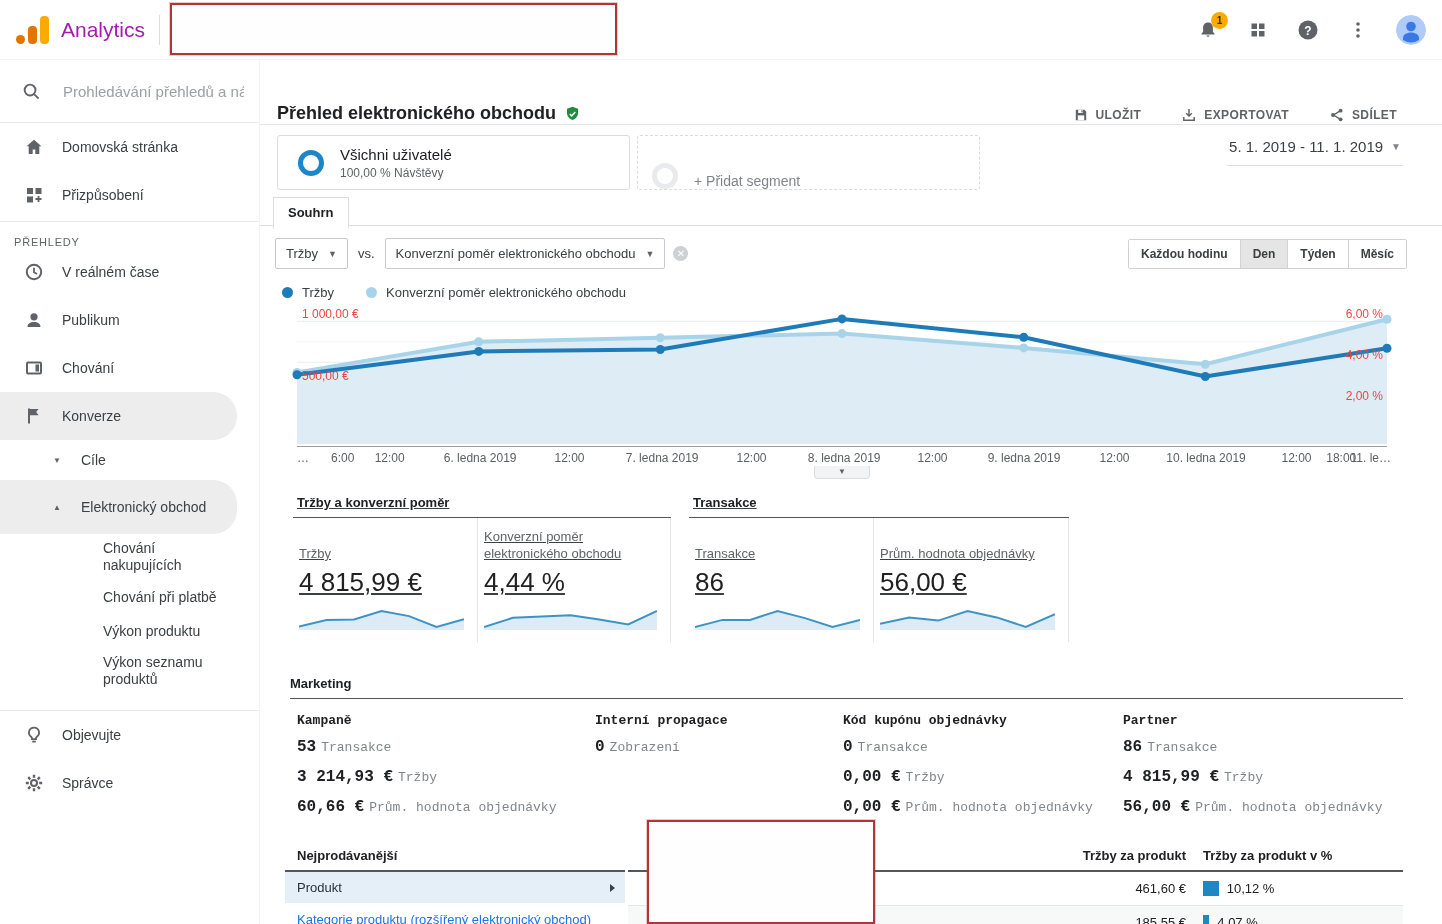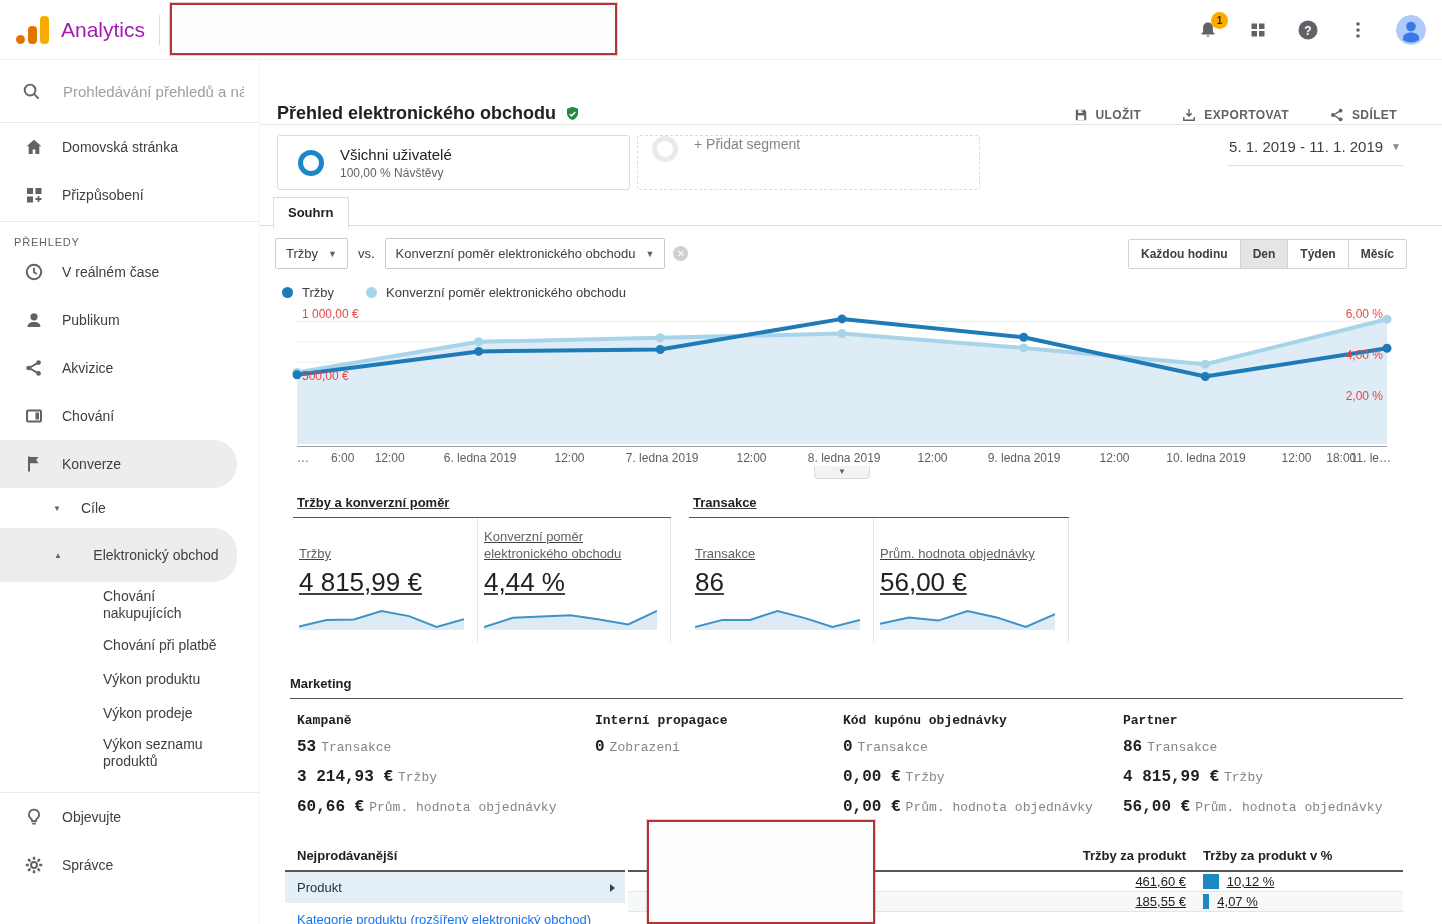--- a/index.html
+++ b/index.html
@@ -32,21 +32,21 @@
   .srch input::placeholder{color:#9aa0a6;}
   .nav-item{height:48px;display:flex;align-items:center;cursor:pointer;flex:0 0 auto;}
   .nav-item .nico{width:20px;height:20px;margin-left:24px;flex:0 0 auto;}
   .nav-item .nlab{margin-left:18px;}
   .nav-sec{border-top:1px solid #e8eaed;margin-top:2px;padding:14px 0 0 14px;font-size:11px;color:#5f6368;
            letter-spacing:.8px;flex:0 0 auto;}
   .pill{background:#ededee;border-radius:0 24px 24px 0;margin-right:22px;}
   .sub1{height:40px;display:flex;align-items:center;cursor:pointer;flex:0 0 auto;}
   .sub1 .tri{width:10px;margin-left:53px;font-size:9px;color:#5f6368;}
   .sub1 .nlab{margin-left:18px;}
-  .sub1.tall{height:54px;text-align:center;}
+  .sub1.tall{height:54px;}
   .sub1 .nlab.wrap{width:150px;line-height:18px;}
   .sub2{min-height:34px;display:flex;align-items:center;padding-left:103px;cursor:pointer;flex:0 0 auto;
         line-height:17px;}
   .sub2.sel{background:#e8f0fe;color:#1a73e8;border-radius:0 16px 16px 0;margin-right:22px;height:30px;min-height:30px;}
   .sub2.two{padding-top:6px;padding-bottom:6px;}
   .sub2 .nlab{width:130px;}
   .side-div{border-top:1px solid #e8eaed;margin-top:16px;flex:0 0 auto;}
   .tri-up::before{content:"▲";font-size:8px;color:#5f6368;}
   .tri-dn::before{content:"▼";font-size:8px;color:#5f6368;}
 
@@ -60,21 +60,21 @@
         letter-spacing:.4px;cursor:pointer;background:none;border:none;font-family:"Liberation Sans",sans-serif;}
 
   .segments-row{height:71px;display:flex;align-items:flex-start;padding:10px 39px 0 17px;}
   .seg-card{width:353px;height:55px;border:1px solid #dadce0;border-radius:3px;display:flex;align-items:center;
             background:#fff;cursor:pointer;}
   .seg-donut{width:26px;height:26px;border-radius:50%;border:5px solid #1b87c9;margin-left:20px;}
   .seg-donut.gray{border-color:#e8eaed;}
   .seg-txt{margin-left:16px;}
   .seg-name{font-size:15px;color:#202124;}
   .seg-sub{font-size:12px;color:#5f6368;margin-top:3px;}
-  .seg-add{width:343px;height:55px;border:1px dashed #dadce0;border-radius:3px;display:flex;align-items:flex-start;
+  .seg-add{width:343px;height:55px;border:1px dashed #dadce0;border-radius:3px;display:flex;align-items:flex-end;
            margin-left:7px;color:#80868b;font-size:14px;cursor:pointer;}
   .seg-add .seg-donut{margin-left:14px;}
   .seg-add span{margin-left:16px;}
   .datepicker{margin-left:auto;display:flex;align-items:center;gap:8px;font-size:15px;color:#3c4043;
               border-bottom:1px solid #e0e0e0;padding:3px 2px 10px;cursor:pointer;}
   .datepicker .dd{color:#80868b;font-size:10px;}
 
   .tabbar{height:30px;border-bottom:1px solid #dadce0;padding-left:13px;}
   .tab{display:inline-block;background:#fff;border:1px solid #dadce0;border-bottom:1px solid #fff;
        font-size:13px;font-weight:bold;color:#202124;padding:7px 14px 8px;margin-bottom:-1px;position:relative;
@@ -129,21 +129,21 @@
   .dimrow{height:31px;display:flex;align-items:center;padding:0 10px 0 12px;font-size:13px;cursor:pointer;}
   .dimrow.sel{background:#e4eff8;color:#263238;}
   .dimrow .arr{margin-left:auto;width:0;height:0;border-left:5px solid #3c4043;border-top:4px solid transparent;
                border-bottom:4px solid transparent;}
   .dimlink{color:#1a73e8;padding:9px 0 9px 12px;font-size:13px;cursor:pointer;}
   .ptable{flex:1;margin-left:3px;}
   .phead{display:flex;font-size:13px;font-weight:bold;color:#202124;padding:0 0 7px 0;border-bottom:2px solid #55585b;}
   .ph-prod{width:330px;padding-left:30px;}
   .ph-rev{width:228px;text-align:right;}
   .ph-pct{padding-left:17px;}
-  .prow{display:flex;align-items:center;height:20px;font-size:13px;color:#202124;border-bottom:1px solid #e4e6e8;text-decoration:underline;}
+  .prow{display:flex;align-items:center;height:34px;font-size:13px;color:#202124;border-bottom:1px solid #e4e6e8;}
   .prow:nth-child(odd){background:#f7f8f8;}
   .pc-prod{width:330px;}
   .pc-rev{width:228px;text-align:right;}
   .pc-pct{padding-left:17px;display:flex;align-items:center;gap:8px;}
   .pbar{height:15px;background:#1e88c2;}
 
   .redaction{position:absolute;background:#fefefe;border:2px solid #b13537;
              box-shadow:0 0 0 1px rgba(177,53,55,.25);z-index:40;}
   .red-top{left:170px;top:3px;width:447px;height:52px;}
   .red-bottom{left:647px;top:820px;width:228px;height:104px;}
@@ -238,30 +238,20 @@
     </div>
 
     <div class="nav-item">
       <svg class="nico" viewBox="0 0 20 20">
         <circle cx="10" cy="6.8" r="3.6" fill="#5f6368"></circle>
         <path d="M10 12c-3.9 0-6.4 1.9-6.4 4.3v.7h12.8v-.7c0-2.4-2.5-4.3-6.4-4.3z" fill="#5f6368"></path>
       </svg>
       <span class="nlab">Publikum</span>
     </div>
 
-    <div class="nav-item">
-      <svg class="nico" viewBox="0 0 20 20">
-        <line x1="5" y1="10" x2="14" y2="4.8" stroke="#5f6368" stroke-width="2"></line>
-        <line x1="5" y1="10" x2="14" y2="15.2" stroke="#5f6368" stroke-width="2"></line>
-        <circle cx="4.6" cy="10" r="2.3" fill="#5f6368"></circle>
-        <circle cx="14.6" cy="4.6" r="2.3" fill="#5f6368"></circle>
-        <circle cx="14.6" cy="15.4" r="2.3" fill="#5f6368"></circle>
-      </svg>
-      <span class="nlab">Akvizice</span>
-    </div>
 
     <div class="nav-item">
       <svg class="nico" viewBox="0 0 20 20">
         <rect x="3" y="4.5" width="14" height="11" rx="1" fill="none" stroke="#5f6368" stroke-width="2"></rect>
         <rect x="11.5" y="6.5" width="3.5" height="7" fill="#5f6368"></rect>
       </svg>
       <span class="nlab">Chování</span>
     </div>
 
     <div class="nav-item pill">
@@ -283,23 +273,20 @@
     </div>
 
     <div class="sub2 two">
       <span class="nlab">Chování nakupujících</span>
     </div>
     <div class="sub2">
       <span>Chování při platbě</span>
     </div>
     <div class="sub2">
       <span>Výkon produktu</span>
-    </div>
-    <div class="sub2">
-      <span>Výkon prodeje</span>
     </div>
     <div class="sub2 two">
       <span class="nlab">Výkon seznamu produktů</span>
     </div>
 
     <div class="side-div"></div>
 
     <div class="nav-item">
       <svg class="nico" viewBox="0 0 20 20">
         <path d="M10 2.6a5 5 0 0 1 2.9 9.1c-.5.4-.9 1-.9 1.6v.9H8v-.9c0-.6-.4-1.2-.9-1.6A5 5 0 0 1 10 2.6z" fill="none" stroke="#5f6368" stroke-width="1.8"></path>

